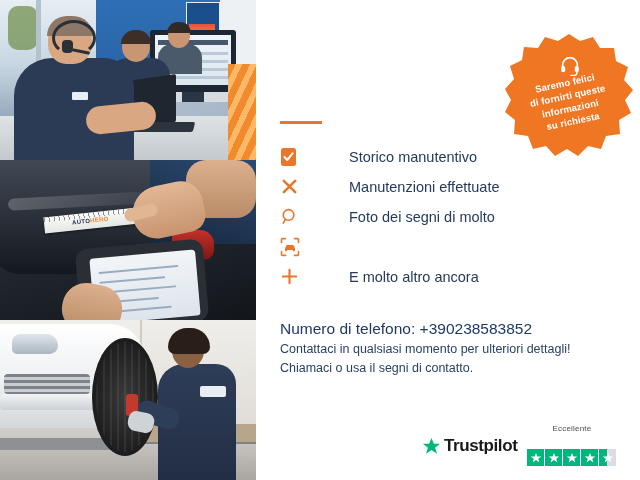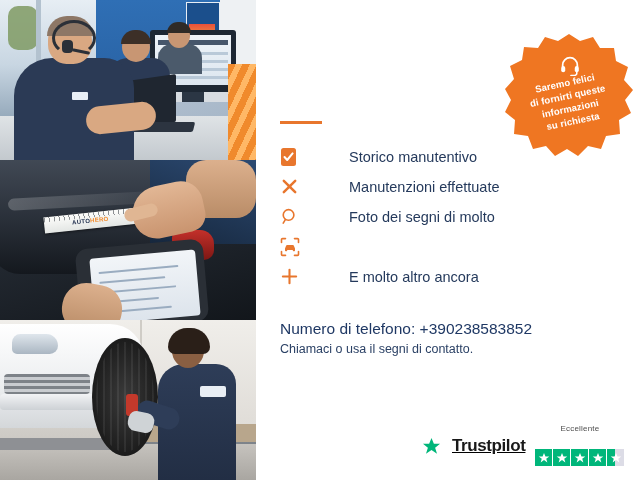--- a/index.html
+++ b/index.html
@@ -393,22 +393,21 @@
   .trustpilot {
     position: absolute;
     left: 166px; top: 398px;
     display: flex;
     align-items: center;
     gap: 10px;
   }
   .tp-logo {
     display: flex;
     align-items: center;
-    gap: 11px;
-    text-decoration: underline;
+    gap: 3px;
   }
   .tp-word {
     font-size: 17px;
     font-weight: bold;
     color: #191919;
     letter-spacing: -0.4px;
   }
   .tp-rating {
     display: flex;
     flex-direction: column;
@@ -631,20 +630,21 @@
         <span class="feature-label">E molto altro ancora</span>
       </div>
     </div>
 
     <div class="phone">
       <span>Numero di telefono:</span>
       <span>+390238583852</span>
     </div>
 
     <div class="sub">
+      <div>Contattaci in qualsiasi momento per ulteriori dettagli!</div>
       <div>Chiamaci o usa il segni di contatto.</div>
     </div>
 
     <div class="trustpilot">
       <div class="tp-logo">
         <svg width="19" height="19" viewBox="0 0 20 20">
           <polygon points="10,1 12.5,7.2 19,7.2 13.8,11.2 15.8,17.6 10,13.7 4.2,17.6 6.2,11.2 1,7.2 7.5,7.2" fill="#00b67a"></polygon>
         </svg>
         <span class="tp-word">Trustpilot</span>
       </div>

